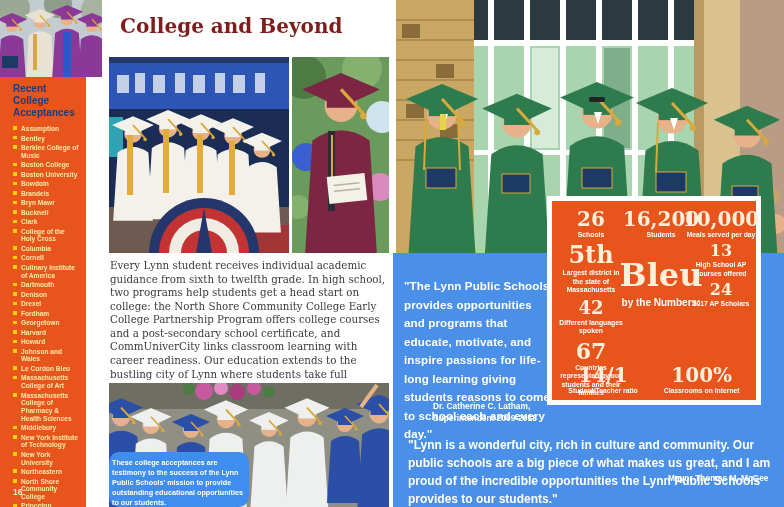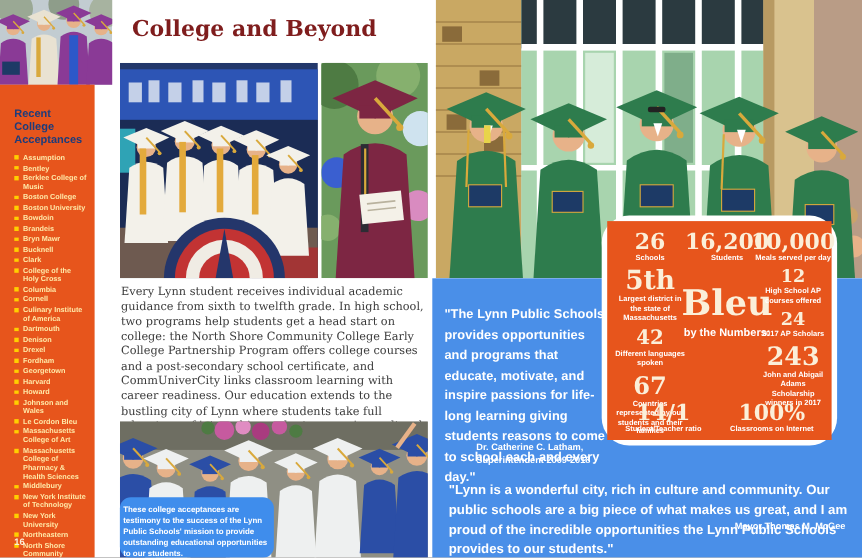--- a/index.html
+++ b/index.html
@@ -3,42 +3,42 @@
 <meta charset="utf-8">
 <style>
   html,body{margin:0;padding:0;background:#777;}
   .spread{
     position:relative;width:784px;height:507px;background:#ffffff;
     font-family:"Liberation Sans",sans-serif;overflow:hidden;
   }
   
   .sidebar{position:absolute;left:0;top:0;width:102px;height:507px;}
   .sidebar-photo{position:absolute;left:0;top:0;width:102px;height:77px;overflow:hidden;}
-  .sidebar-orange{position:absolute;left:0;top:77px;width:86px;height:430px;background:#E7551C;box-sizing:border-box;padding:21px 6px 0 13px;}
+  .sidebar-orange{position:absolute;left:0;top:77px;width:86px;height:430px;background:#E7551C;box-sizing:border-box;padding:6px 6px 0 13px;}
   .sidebar-orange h2{margin:0 0 6px 0;font-size:10px;line-height:1.2;font-weight:bold;color:#1D3C7C;}
   .college-list{list-style:none;margin:0;padding:0;}
   .college-list li{position:relative;color:#FFE9A8;font-size:6.6px;font-weight:bold;line-height:1.17;margin-bottom:1.8px;padding-left:8px;}
   .college-list li::before{content:"";position:absolute;left:0;top:1.4px;width:3.6px;height:3.6px;background:#FFCF00;}
   .page-num{position:absolute;left:13px;bottom:10px;color:#FBEFD9;font-size:8.5px;font-weight:bold;}
   
   .title{position:absolute;left:120px;top:14px;font-family:"DejaVu Serif","Liberation Serif",serif;font-weight:600;font-size:20px;color:#7f1d1d;white-space:nowrap;}
   .photo-row-left{position:absolute;left:109px;top:57px;width:180px;height:196px;overflow:hidden;}
   .photo-row-right{position:absolute;left:292px;top:57px;width:97px;height:196px;overflow:hidden;}
   .body-text{position:absolute;left:110px;top:259px;width:279px;font-family:"DejaVu Serif","Liberation Serif",serif;font-size:10.3px;line-height:1.32;color:#3b3b3b;}
   .bottom-photo{position:absolute;left:109px;top:383px;width:280px;height:124px;overflow:hidden;}
   .caption-box{position:absolute;left:109px;top:452px;width:140px;height:55px;background:#3F8DEC;box-sizing:border-box;padding:6px 3px;color:#ffffff;font-size:7.2px;font-weight:bold;line-height:1.38;border-radius:10px;}
   
   .right-photo{position:absolute;left:396px;top:0;width:388px;height:253px;overflow:hidden;}
   .blue-field{position:absolute;left:393px;top:253px;width:391px;height:254px;background:#4A8FE8;}
   .supt-quote{position:absolute;left:404px;top:277px;width:150px;color:#ffffff;font-size:11.6px;font-weight:600;line-height:1.6;letter-spacing:.1px;}
   .supt-attrib{position:absolute;left:433px;top:400px;color:#ffffff;font-size:8.4px;font-weight:bold;line-height:1.45;}
   .mayor-quote{position:absolute;left:408px;top:436px;width:368px;color:#ffffff;font-size:12px;font-weight:600;line-height:1.5;}
   .mayor-attrib{position:absolute;left:668px;top:473px;color:#ffffff;font-size:8.4px;font-weight:bold;}
   
-  .stats-frame{position:absolute;left:547px;top:196px;width:214px;height:209px;background:#ffffff;box-sizing:border-box;padding:5px;border-radius:25px;}
+  .stats-frame{position:absolute;left:547px;top:196px;width:214px;height:209px;background:#ffffff;box-sizing:border-box;padding:5px;}
   .stats-inner{position:relative;width:204px;height:199px;background:#E7551C;color:#ffffff;}
   .stat-col{position:absolute;top:8px;display:flex;flex-direction:column;align-items:center;text-align:center;}
   .stat-col-1{left:6px;width:66px;}
   .stat-col-2{left:74px;width:70px;}
   .stat-col-3{left:138px;width:62px;}
   .stat-item{margin-bottom:4px;}
   .stat-value{font-family:"DejaVu Serif","Liberation Serif",serif;font-weight:bold;color:#FBEFD9;line-height:1;}
   .v-26{font-size:20px;} .v-5th{font-size:24px;} .v-42{font-size:18px;} .v-93{font-size:22px;}
   .v-16200{font-size:20px;} .v-10000{font-size:20px;} .v-17{font-size:16px;} .v-24{font-size:16px;} .v-243{font-size:23px;}
   .stat-label{font-size:6.8px;font-weight:bold;line-height:1.25;margin-top:2px;}
@@ -327,33 +327,29 @@
           <div class="lynn-small">by the Numbers:</div>
         </div>
       </div>
       <div class="stat-col stat-col-3">
         <div class="stat-item">
           <div class="stat-value v-10000">10,000</div>
           <div class="stat-label">Meals served per day</div>
         </div>
 
         <div class="stat-item">
-          <div class="stat-value v-17">12</div>
+          <div class="stat-value v-17">13</div>
           <div class="stat-label">High School AP courses offered</div>
         </div>
 
         <div class="stat-item">
           <div class="stat-value v-24">24</div>
           <div class="stat-label">2017 AP Scholars</div>
         </div>
 
-        <div class="stat-item">
-          <div class="stat-value v-243">243</div>
-          <div class="stat-label">John and Abigail Adams Scholarship winners in 2017</div>
-        </div>
       </div>
       <div class="stats-bottom">
         <div class="stat-item">
           <div class="stat-value v-141">14/1</div>
           <div class="stat-label">Student/Teacher ratio</div>
         </div>
 
         <div class="stat-item">
           <div class="stat-value v-100">100%</div>
           <div class="stat-label">Classrooms on Internet</div>

